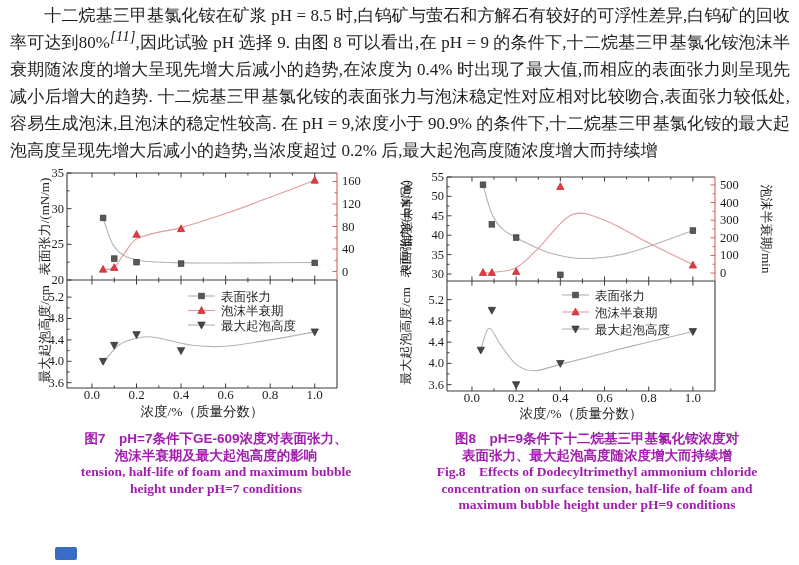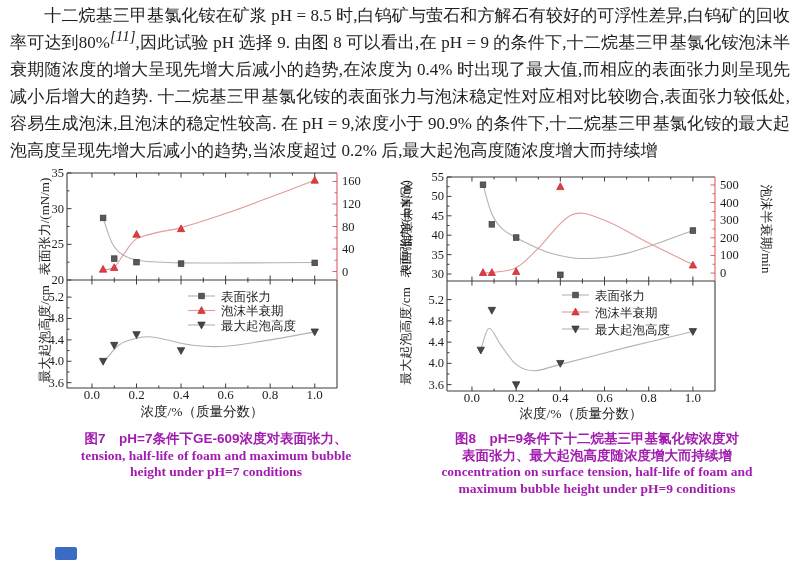--- a/index.html
+++ b/index.html
@@ -307,25 +307,27 @@
           <polygon points="175.5,140.1 171.8,146.9 179.2,146.9" fill="#e23b40" stroke="#b42b2f" stroke-width="0.7"></polygon>
           <text x="195" y="148.5" text-anchor="start" font-size="12.5">泡沫半衰期</text>
           <line x1="162" y1="161" x2="189" y2="161" stroke="#b3b3b3" stroke-width="1.1"></line>
           <polygon points="175.5,164.9 171.8,158.1 179.2,158.1" fill="#474747" stroke="#2e2e2e" stroke-width="0.7"></polygon>
           <text x="195" y="165.5" text-anchor="start" font-size="12.5">最大起泡高度</text>
         </g>
       </svg></div>
 
   <div id="cap7" class="cap">
     <div class="capzh">图7　pH=7条件下GE-609浓度对表面张力、</div>
+    <div class="capzh">泡沫半衰期及最大起泡高度的影响</div>
     <div class="capen">tension, half-life of foam and maximum bubble</div>
     <div class="capen">height under pH=7 conditions</div>
   </div>
 
   <div id="cap8" class="cap">
     <div class="capzh">图8　pH=9条件下十二烷基三甲基氯化铵浓度对</div>
     <div class="capzh">表面张力、最大起泡高度随浓度增大而持续增</div>
+    <div class="capen">Fig.8　Effects of Dodecyltrimethyl ammonium chloride</div>
     <div class="capen">concentration on surface tension, half-life of foam and</div>
     <div class="capen">maximum bubble height under pH=9 conditions</div>
   </div>
 
   <div class="artifact" style="background: rgb(59, 108, 197);"></div>
 </div>
 
 </body></html>

